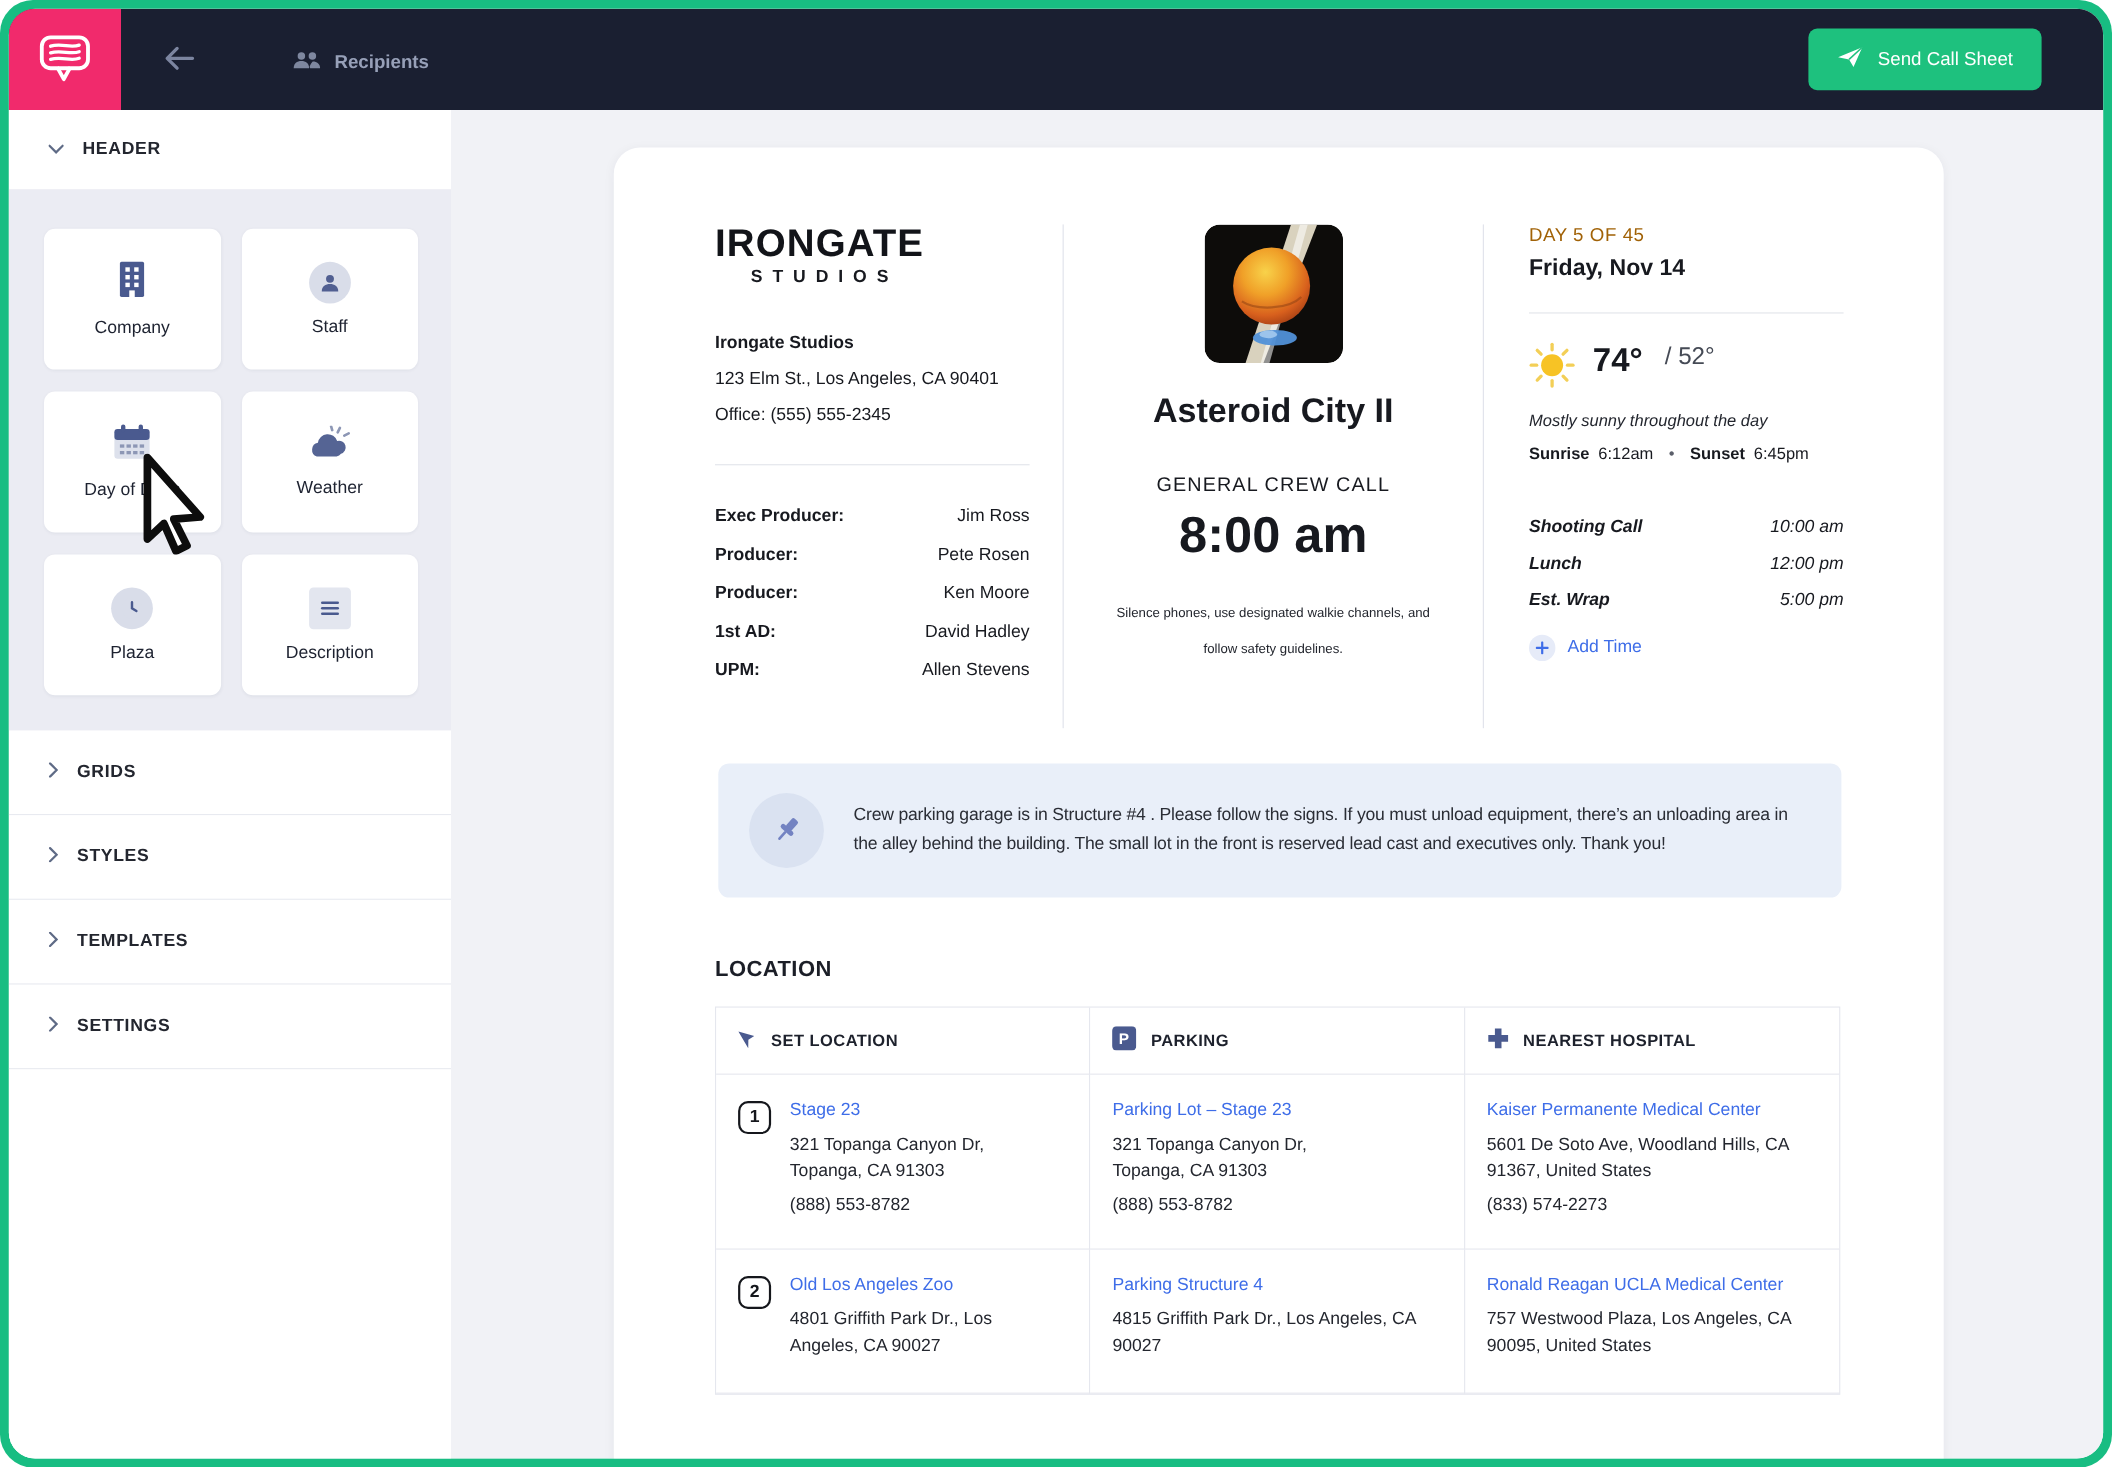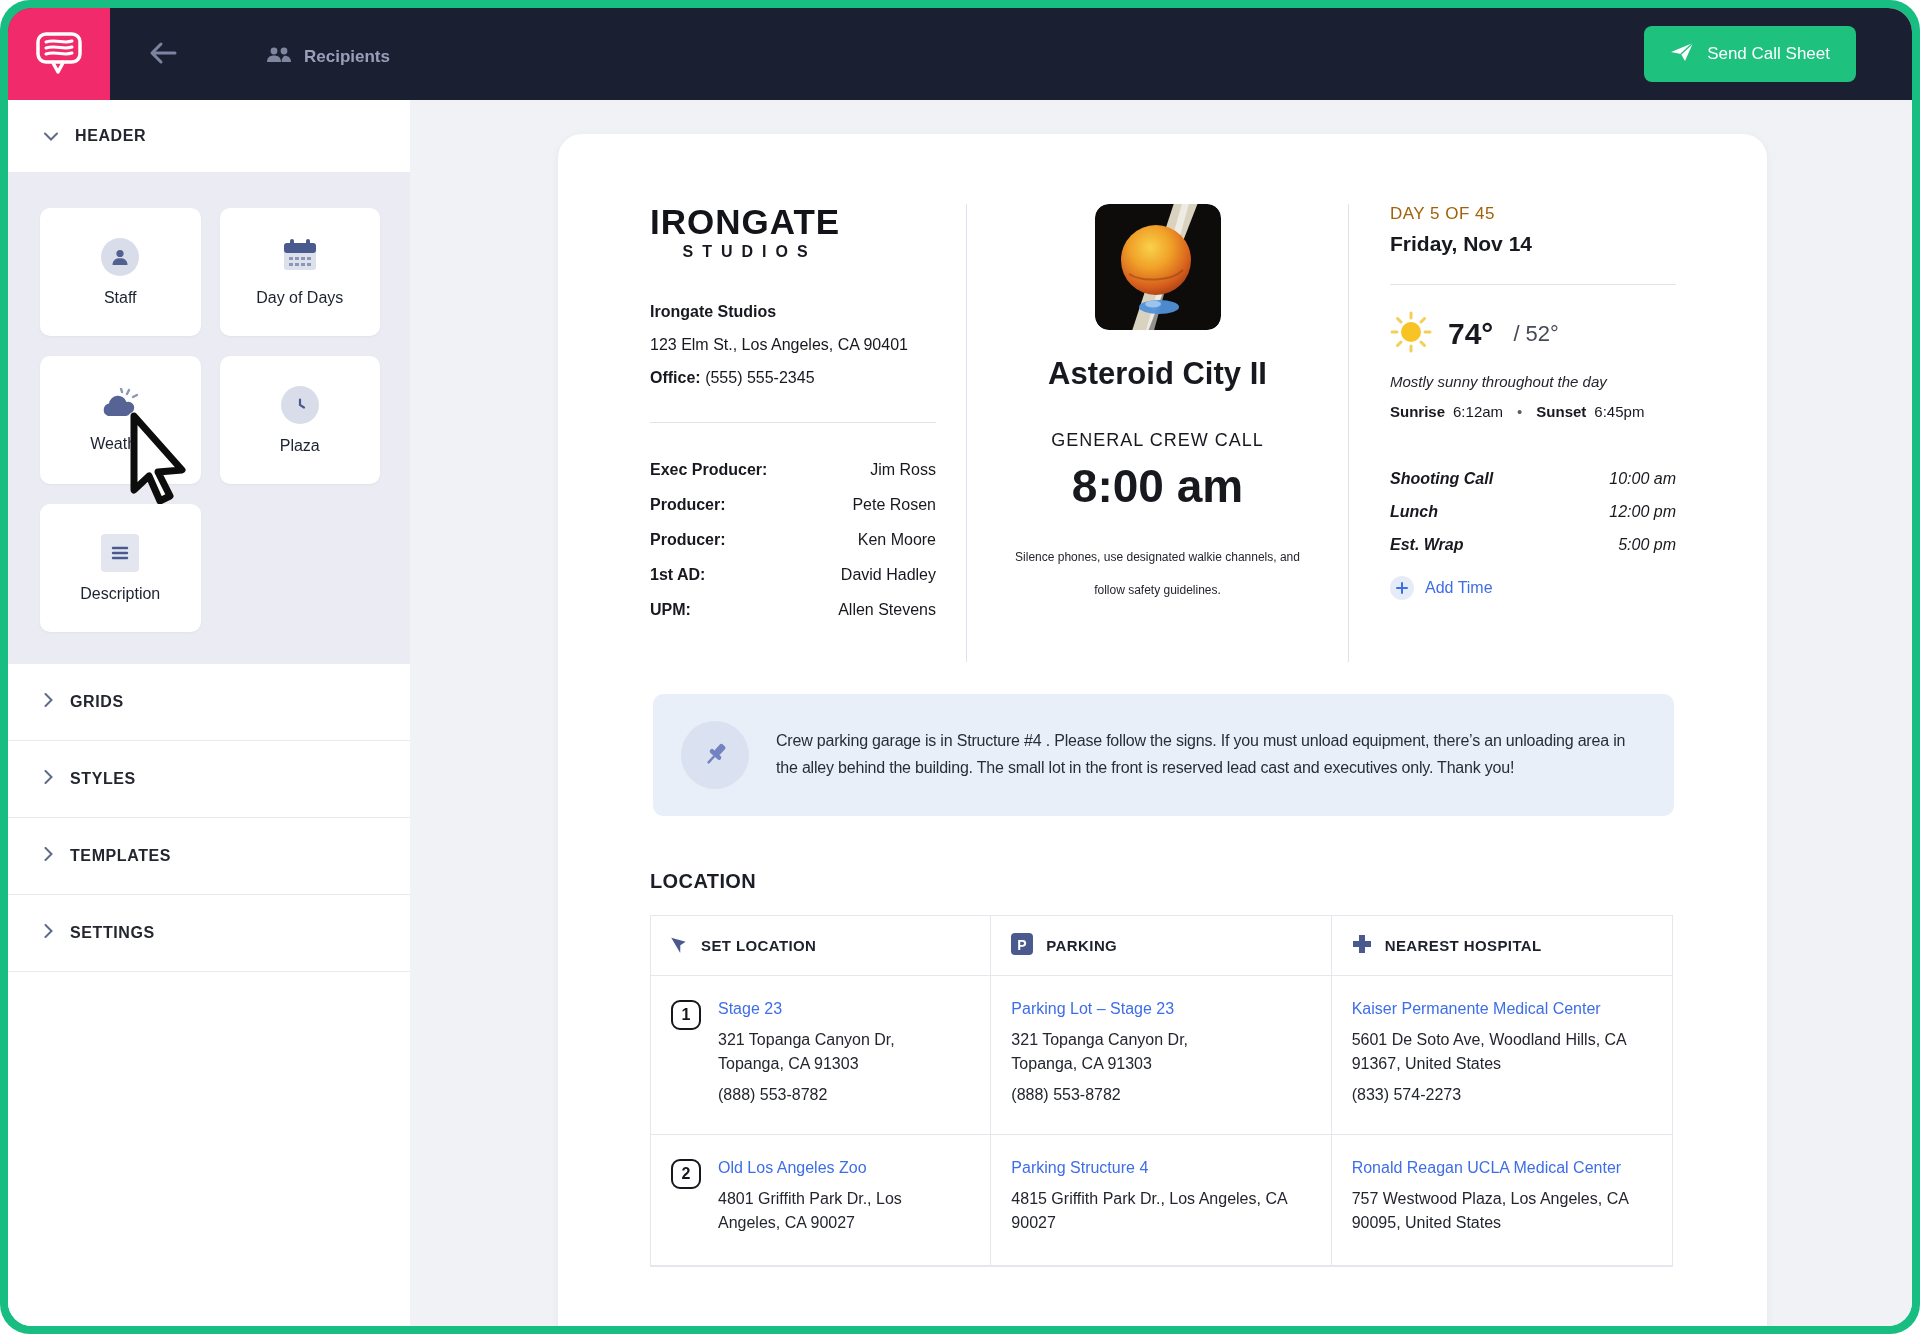--- a/index.html
+++ b/index.html
@@ -37,35 +37,35 @@
   .sheet-top { display:flex; padding-top:70px; min-height:528px; }
   .col1 { width:409px; flex:0 0 409px; padding:0 30px 0 92px; border-right:1px solid #dfe2ea; }
   .col2 { width:382px; flex:0 0 382px; border-right:1px solid #dfe2ea; display:flex; flex-direction:column; align-items:center; text-align:center; }
   .col3 { flex:1; padding:0 91px 0 41px; }
 
   .logo-lockup { display:inline-block; text-align:center; }
   .logo-line1 { font-size:35px; font-weight:800; letter-spacing:1px; color:#121419; line-height:1; }
   .logo-line2 { font-size:16px; font-weight:600; letter-spacing:9px; color:#17191f; margin-top:4px; text-indent:9px; }
   .company-info { margin-top:34px; font-size:16px; color:#17191f; line-height:33px; }
   .company-name { font-weight:700; }
-  .office-label { font-weight:700; }
+  .office-label { font-weight:400; }
   .col1 hr, .col3 hr { border:none; border-top:1px solid #e2e4ea; margin:28px 0 0 0; }
   .crew-list { margin-top:38px; }
   .crew-row { display:flex; justify-content:space-between; margin-bottom:17px; font-size:16px; color:#17191f; }
   .crew-role { font-weight:700; }
 
   .poster { border-radius:14px; display:block; }
   .prod-title { font-size:31px; font-weight:700; color:#17191f; margin-top:26px; }
   .call-label { font-size:18px; letter-spacing:1px; color:#17191f; margin-top:38px; }
   .call-time { font-size:46px; font-weight:800; color:#17191f; margin-top:8px; }
   .safety { font-size:12px; line-height:33px; color:#23262e; margin-top:28px; width:310px; }
 
   .day-of { font-size:17px; letter-spacing:.5px; color:#a16207; }
   .day-date { font-size:21px; font-weight:700; color:#17191f; margin-top:8px; }
-  .weather-row { display:flex; align-items:center; gap:16px; margin-top:26px; }
+  .weather-row { display:flex; gap:16px; margin-top:26px; }
   .temp-hi { font-size:30px; font-weight:700; color:#17191f; }
   .temp-lo { font-size:22px; color:#454a55; margin-left:4px; }
   .forecast { font-style:italic; font-size:15px; color:#23262e; margin-top:16px; }
   .sun-times { font-size:15px; color:#17191f; margin-top:13px; display:flex; align-items:center; gap:8px; }
   .sun-times b { font-weight:700; }
   .dot-sep { color:#5b5f6a; padding:0 6px; }
   .times-list { margin-top:50px;font-style:italic; }
   .time-row { display:flex; justify-content:space-between; margin-bottom:15px; font-size:16px; color:#17191f; }
   .time-label { font-weight:700; }
   .add-time { display:flex; align-items:center; gap:11px; margin-top:22px; background:none; border:none; cursor:pointer; font-family:inherit; }
@@ -161,20 +161,37 @@
         <div class="side-row">
           <span>
             <svg width="14" height="9" viewBox="0 0 14 9" fill="none">
                 <path d="M1 1.5 L7 7.5 L13 1.5" stroke="#5f6b86" stroke-width="2" stroke-linecap="round"></path>
               </svg>
           </span>
           <span>HEADER</span>
         </div>
 
         <div class="tiles-wrap">
+          <div class="tile">
+            <span>
+              <svg width="30" height="36" viewBox="0 0 30 36" fill="none">
+                <rect x="4" y="2" width="22" height="32" rx="1.5" fill="#4a5a8f"></rect>
+                <g fill="#ffffff">
+                  <rect x="9" y="7" width="4" height="4"></rect>
+                    <rect x="17" y="7" width="4" height="4"></rect>
+                  <rect x="9" y="14" width="4" height="4"></rect>
+                    <rect x="17" y="14" width="4" height="4"></rect>
+                  <rect x="9" y="21" width="4" height="4"></rect>
+                    <rect x="17" y="21" width="4" height="4"></rect>
+                  <rect x="12.5" y="28" width="5" height="6"></rect>
+                </g>
+              </svg>
+            </span>
+            <span class="tile-label">Company</span>
+          </div>
           <div class="tile">
             <span class="icon-circle">
               <svg width="20" height="20" viewBox="0 0 20 20" fill="#515f91">
                 <circle cx="10" cy="6.5" r="3.6"></circle>
                 <path d="M2.5 18 C2.5 13 6 11.2 10 11.2 C14 11.2 17.5 13 17.5 18 Z"></path>
               </svg>
             </span>
             <span class="tile-label">Staff</span>
           </div>
           <div class="tile">

